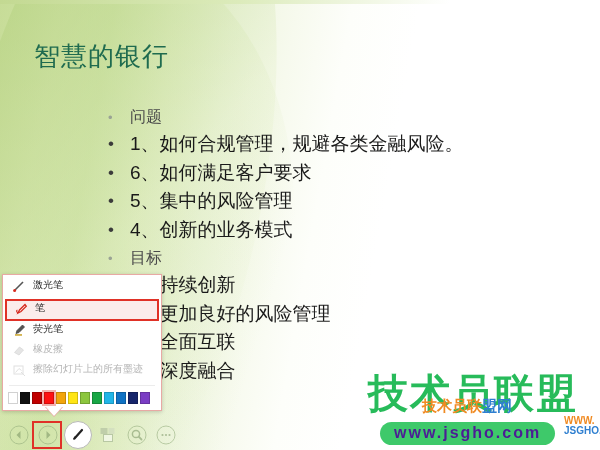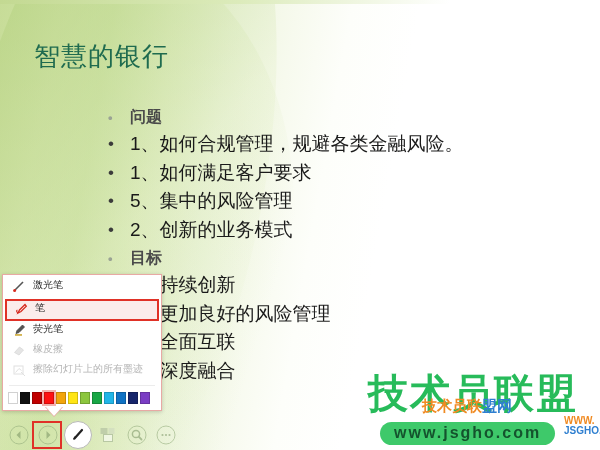--- a/index.html
+++ b/index.html
@@ -94,21 +94,21 @@
   }
   .body-list li::before {
     content: "\2022";
     position: absolute;
     left: 4px;
     top: 0;
     color: #3b3b3b;
     font-size: 17px;
   }
   .body-list li.head {
-    font-weight: bold;
+    font-weight: normal;
     font-size: 16px;
     color: #4a4a4a;
     line-height: 27px;
   }
   .body-list li.head::before {
     color: #9aa394;
     font-size: 13px;
     top: 1px;
   }
 
@@ -138,21 +138,21 @@
     white-space: nowrap;
   }
   .wm-sub .blue {
     color: #2f7fd0;
   }
   .wm-url {
     position: absolute;
     left: 12px;
     top: 50px;
     background: #3ec96a;
-    color: #14532d;
+    color: #4c1d95;
     font-size: 16px;
     font-weight: bold;
     letter-spacing: 2px;
     padding: 2px 14px 3px 14px;
     border-radius: 12px;
     white-space: nowrap;
   }
   .wm-url-tail {
     position: absolute;
     left: 196px;
@@ -293,23 +293,23 @@
     <div class="bg-swoosh"></div>
     <div class="bg-swoosh2"></div>
     <div class="bg-edge-top"></div>
   </div>
 
   <div class="slide-title">智慧的银行</div>
 
   <ul class="body-list">
     <li class="head">问题</li>
     <li>1、如何合规管理，规避各类金融风险。</li>
-    <li>1、如何满足客户要求</li>
+    <li>6、如何满足客户要求</li>
     <li>5、集中的风险管理</li>
-    <li>2、创新的业务模式</li>
+    <li>4、创新的业务模式</li>
     <li class="head">目标</li>
     <li>1、持续创新</li>
     <li>2、更加良好的风险管理</li>
     <li>3、全面互联</li>
     <li>4、深度融合</li>
   </ul>
 
   <div class="watermark">
     <div class="wm-main">技术员联盟</div>
     <div class="wm-sub"><span>技术员联</span><span class="blue">盟网</span></div>

